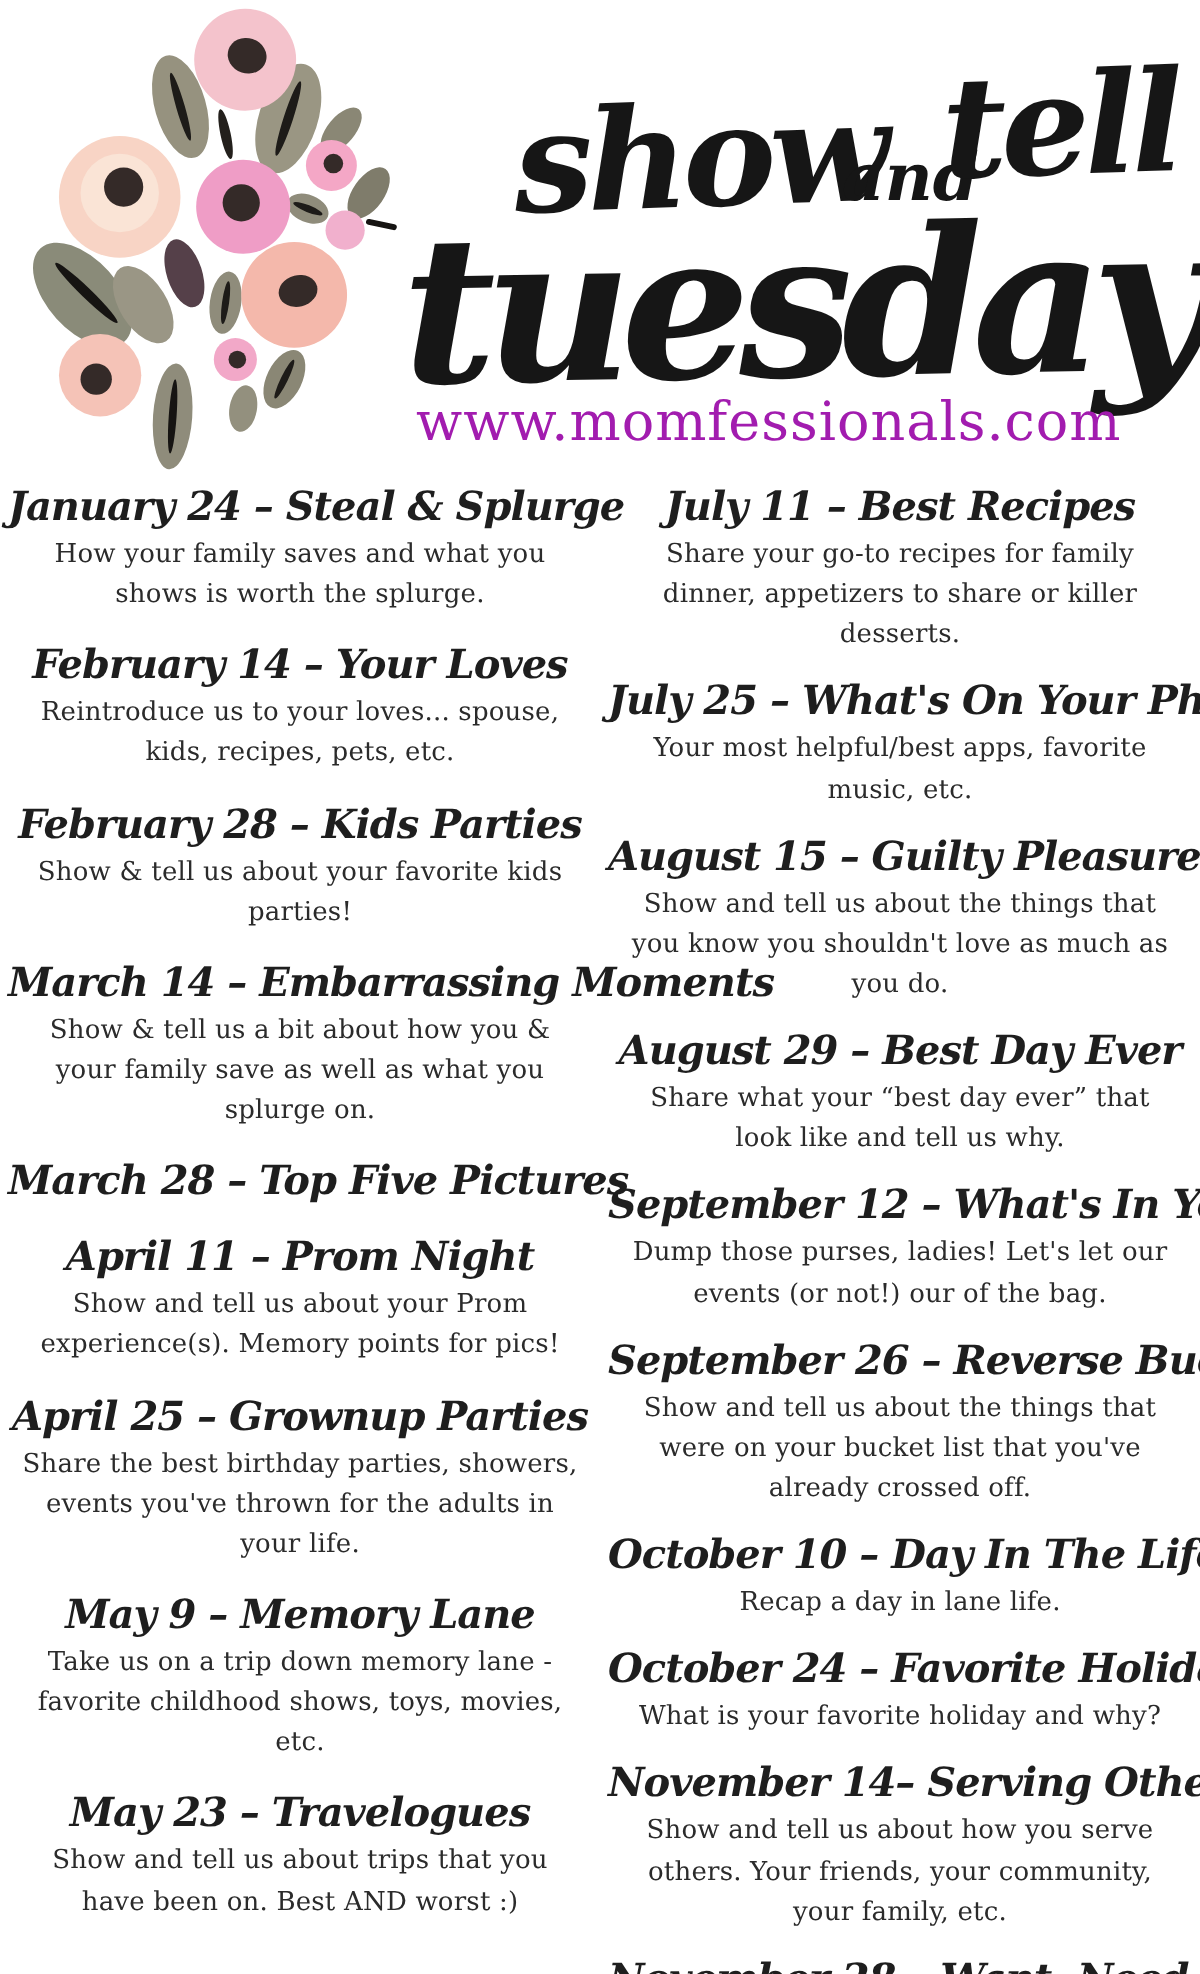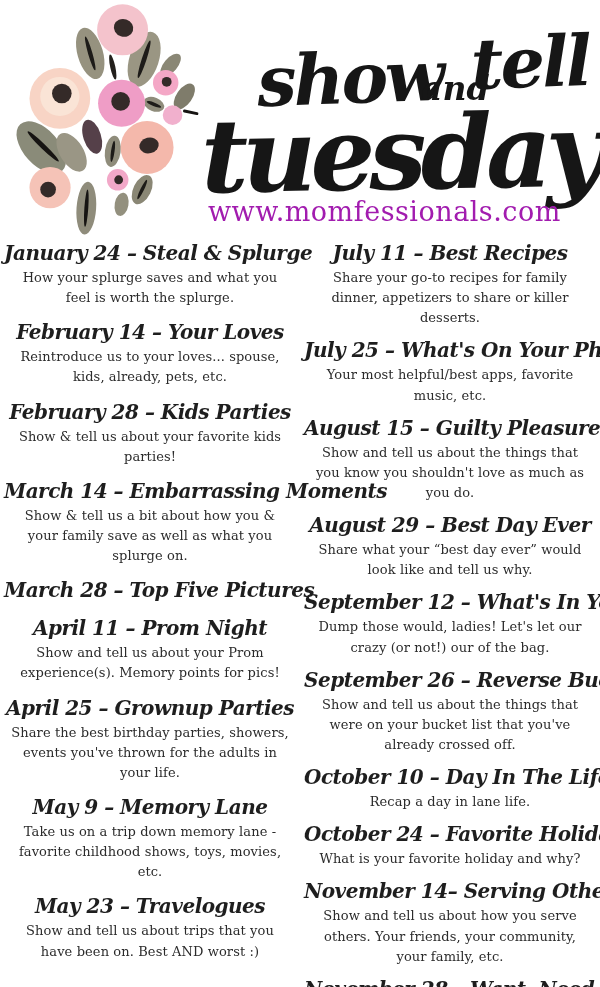--- a/index.html
+++ b/index.html
@@ -116,26 +116,26 @@
       <span class="title-word t-tuesday">tuesday</span>
     </div>
 
     <div class="website">www.momfessionals.com</div>
   </div>
 
   <div class="columns">
     <div class="column column-left" id="col-left">
   <div class="entry">
     <div class="entry-heading">January 24 – Steal &amp; Splurge</div>
-    <div class="entry-desc">How your splurge saves and what you feel is worth the splurge.</div>
+    <div class="entry-desc">How your family saves and what you shows is worth the splurge.</div>
   </div>
 
   <div class="entry">
     <div class="entry-heading">February 14 – Your Loves</div>
-    <div class="entry-desc">Reintroduce us to your loves... spouse, kids, already, pets, etc.</div>
+    <div class="entry-desc">Reintroduce us to your loves... spouse, kids, recipes, pets, etc.</div>
   </div>
 
   <div class="entry">
     <div class="entry-heading">February 28 – Kids Parties</div>
     <div class="entry-desc">Show &amp; tell us about your favorite kids parties!</div>
   </div>
 
   <div class="entry">
     <div class="entry-heading">March 14 – Embarrassing Moments</div>
     <div class="entry-desc">Show &amp; tell us a bit about how you &amp; your family save as well as what you splurge on.</div>
@@ -177,26 +177,26 @@
     <div class="entry-desc">Your most helpful/best apps, favorite music, etc.</div>
   </div>
 
   <div class="entry">
     <div class="entry-heading">August 15 – Guilty Pleasures</div>
     <div class="entry-desc">Show and tell us about the things that you know you shouldn't love as much as you do.</div>
   </div>
 
   <div class="entry">
     <div class="entry-heading">August 29 – Best Day Ever</div>
-    <div class="entry-desc">Share what your “best day ever” would look like and tell us why.</div>
+    <div class="entry-desc">Share what your “best day ever” that look like and tell us why.</div>
   </div>
 
   <div class="entry">
     <div class="entry-heading">September 12 – What's In Your Bag</div>
-    <div class="entry-desc">Dump those would, ladies!  Let's let our crazy (or not!) our of the bag.</div>
+    <div class="entry-desc">Dump those purses, ladies!  Let's let our events (or not!) our of the bag.</div>
   </div>
 
   <div class="entry">
     <div class="entry-heading">September 26 – Reverse Bucket List</div>
     <div class="entry-desc">Show and tell us about the things that were on your bucket list that you've already crossed off.</div>
   </div>
 
   <div class="entry">
     <div class="entry-heading">October 10 – Day In The Life</div>
     <div class="entry-desc">Recap a day in lane life.</div>

